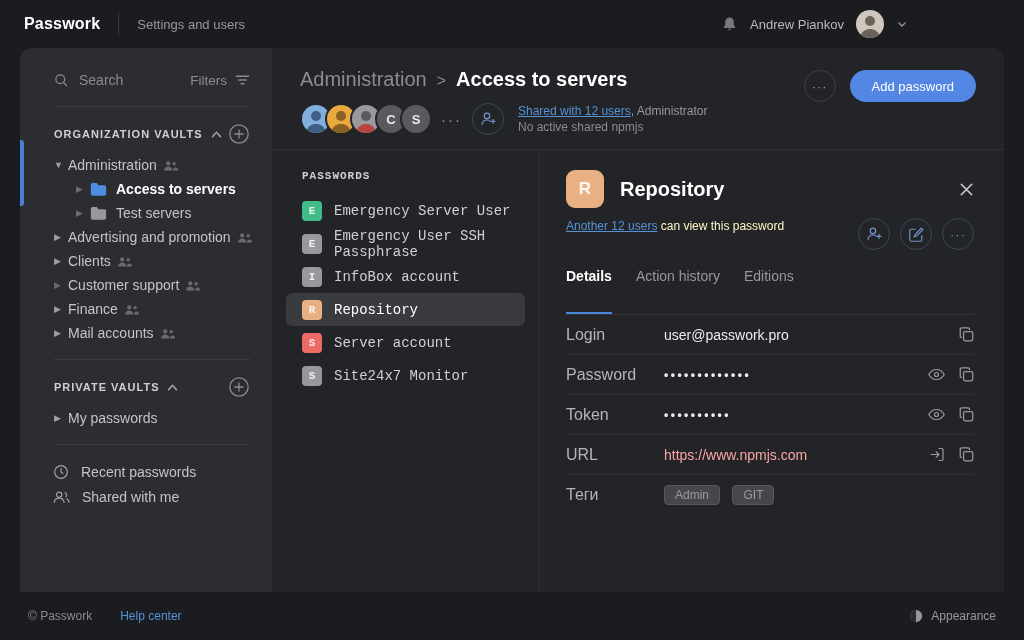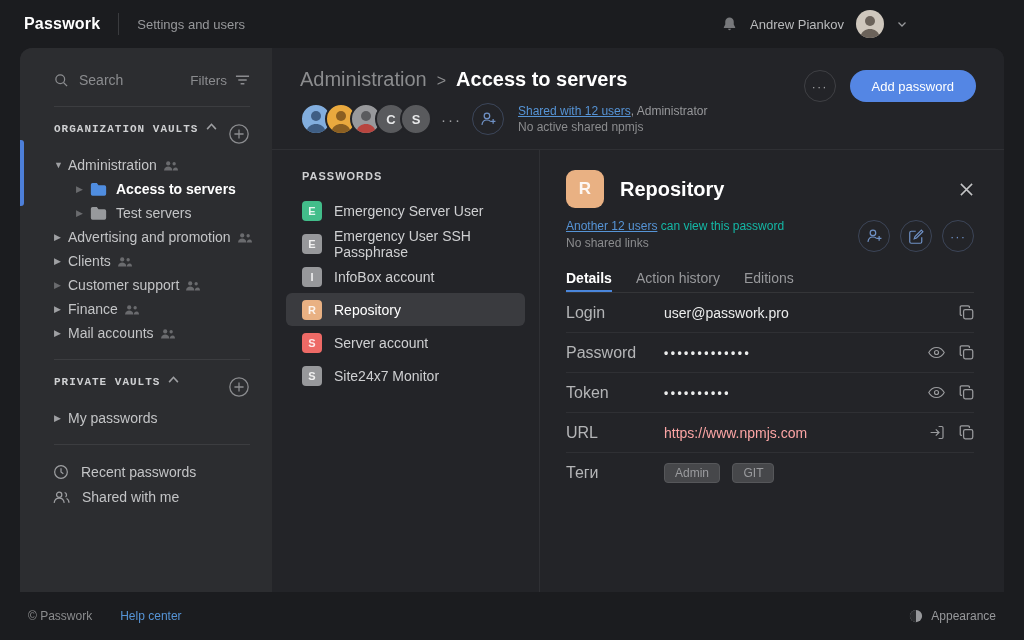--- a/index.html
+++ b/index.html
@@ -21,21 +21,21 @@
   .card { position:absolute; top:48px; left:20px; width:984px; height:544px; display:flex; border-radius:12px 12px 0 0; overflow:hidden; background:#232428; }
 
   
   .sidebar { width:252px; background:#2c2d30; position:relative; padding:18px 0 3px 0; flex:none; }
   .accent-bar { position:absolute; left:0; top:92px; width:4px; height:66px; background:#4d7fd9; border-radius:0 3px 3px 0; }
   .search-row { display:flex; align-items:center; padding:0 22px 0 34px; height:28px; }
   .search-input { background:transparent; border:none; outline:none; color:#c8c9cb; font-size:14px; font-family:inherit; width:90px; margin-left:10px; }
   .search-input::placeholder { color:#8b8c8f; }
   .filters { margin-left:auto; display:flex; align-items:center; gap:8px; color:#8b8c8f; font-size:13.5px; cursor:pointer; }
   .side-div { height:1px; background:rgba(255,255,255,.08); margin:12px 22px 0 34px; }
-  .section-head { display:flex; align-items:flex-start; padding:16px 22px 6px 34px;font-family:Liberation Mono, monospace; }
+  .section-head { display:flex; align-items:center; padding:16px 22px 6px 34px; }
   .section-title { font-size:11px; font-weight:700; letter-spacing:1px; color:#cfd0d2; margin-right:8px; }
   .plus-btn { margin-left:auto; cursor:pointer; }
   .tree { padding:2px 0; }
   .tree-row { display:flex; align-items:center; height:24px; padding-left:34px; font-size:14px; color:#c3c4c6; cursor:pointer; }
   .tree-row.lvl1 { padding-left:56px; }
   .tw { width:14px; flex:none; font-size:9px; color:#9fa0a3; }
   .tw.dim { color:#6a6b6e; }
   .arrow-down::before { content:"▼"; }
   .arrow-right::before { content:"▶"; }
   .tree-label { margin-right:7px; white-space:nowrap; }
@@ -60,40 +60,40 @@
   .blue-link { color:#5694d6; text-decoration:underline; cursor:pointer; }
   .share-suffix { color:#97989b;text-align:right; }
   .share-sub { color:#8b8c8e; }
   .head-actions { position:absolute; top:22px; right:28px; display:flex; align-items:center; gap:14px; }
   .circle-btn { width:32px; height:32px; border-radius:50%; border:1px solid #3f4044; display:flex; align-items:center; justify-content:center; color:#9fa0a3; font-size:13px; letter-spacing:1px; cursor:pointer; }
   .primary-btn { height:32px; padding:0 22px; border:none; border-radius:16px; background:#5486e4; color:#fff; font-size:13px; font-family:inherit; cursor:pointer; }
   .main-div { height:1px; background:rgba(255,255,255,.06); }
   .content { flex:1; display:flex; min-height:0; }
 
   
-  .plist { width:268px; flex:none; border-right:1px solid rgba(255,255,255,.06); padding:20px 14px; }
+  .plist { width:268px; flex:none; border-right:1px solid rgba(255,255,255,.06); padding:20px 14px;font-family:Liberation Mono, monospace; }
   .plist-title { font-size:11px; font-weight:700; letter-spacing:1px; color:#cfd0d2; padding-left:16px; margin-bottom:12px; }
   .prow { display:flex; align-items:center; gap:12px; height:33px; padding:0 10px 0 16px; border-radius:6px; font-size:14px; color:#cfd0d2; cursor:pointer; }
   .prow.sel { background:#3a3b3f; color:#fff; }
   .pbadge { width:20px; height:20px; border-radius:4px; flex:none; display:flex; align-items:center; justify-content:center; font-size:11px; font-weight:700; color:rgba(255,255,255,.85); }
 
   
   .detail { flex:1; padding:20px 30px 0 26px; min-width:0; }
   .d-head { display:flex; align-items:center; gap:16px; }
   .d-badge { width:38px; height:38px; border-radius:9px; background:#e9b183; display:flex; align-items:center; justify-content:center; font-size:17px; font-weight:700; color:rgba(255,255,255,.9); flex:none; }
   .d-title { font-size:20px; font-weight:700; color:#fff; }
   .d-close { margin-left:auto; cursor:pointer; }
   .d-share { display:flex; margin-top:10px; }
   .d-share-text { font-size:12px; line-height:17px; }
-  .d-share-suffix { color:#14b8a6; }
+  .d-share-suffix { color:#fef9c3; }
   .d-share-sub { color:#8b8c8e; }
   .d-actions { margin-left:auto; display:flex; gap:10px; align-self:flex-end; }
   .d-circle { width:32px; height:32px; border-radius:50%; border:1px solid #3c4558; display:flex; align-items:center; justify-content:center; cursor:pointer; color:#6f91c5; font-size:13px; letter-spacing:1px; }
   .tabs { display:flex; gap:24px; margin-top:18px; position:relative; }
-  .tab { font-size:14px; color:#97989b; padding-bottom:4px; cursor:pointer; }
+  .tab { font-size:14px; color:#97989b; padding-bottom:28px; cursor:pointer; }
   .tab.active { color:#fff; font-weight:700; border-bottom:2px solid #4a86dc; }
   .tabs-div { height:1px; background:rgba(255,255,255,.08); }
   .fields { }
   .frow { display:flex; align-items:center; height:40px; border-bottom:1px solid rgba(255,255,255,.06); }
   .frow:last-child { border-bottom:none; }
   .flabel { width:98px; flex:none; font-size:16px; color:#b4b5b7; }
   .fvalue { font-size:14px; color:#eceded; }
   .fvalue.dots { letter-spacing:2.5px; font-size:12px; font-weight:700; }
   .fvalue.link { color:#fca5a5; cursor:pointer; text-decoration:none; }
   .ficons { margin-left:auto; display:flex; gap:14px; align-items:center; }
@@ -378,21 +378,20 @@
           <span class="d-title">Repository</span>
           <span class="d-close">
             <svg width="15" height="15" viewBox="0 0 16 16" stroke="#c3c4c6" stroke-width="1.6">
                 <path d="M2 2l12 12M14 2L2 14"></path>
               </svg>
           </span>
         </div>
         <div class="d-share">
           <div class="d-share-text">
             <div><span class="blue-link">Another 12 users</span><span class="d-share-suffix"> can view this password</span></div>
-            <div class="d-share-sub">No shared links</div>
           </div>
           <div class="d-actions">
             <span class="d-circle">
               <svg width="17" height="16" viewBox="0 0 22 20" fill="none" stroke="#6f91c5" stroke-width="1.6">
                   <circle cx="9" cy="6" r="3.6"></circle>
                   <path d="M2.5 17.5c.6-4.4 3.2-6.2 6.5-6.2 2 0 3.7.6 4.9 2"></path>
                   <path d="M17 10v6M14 13h6"></path>
                 </svg>
             </span>
             <span class="d-circle">

